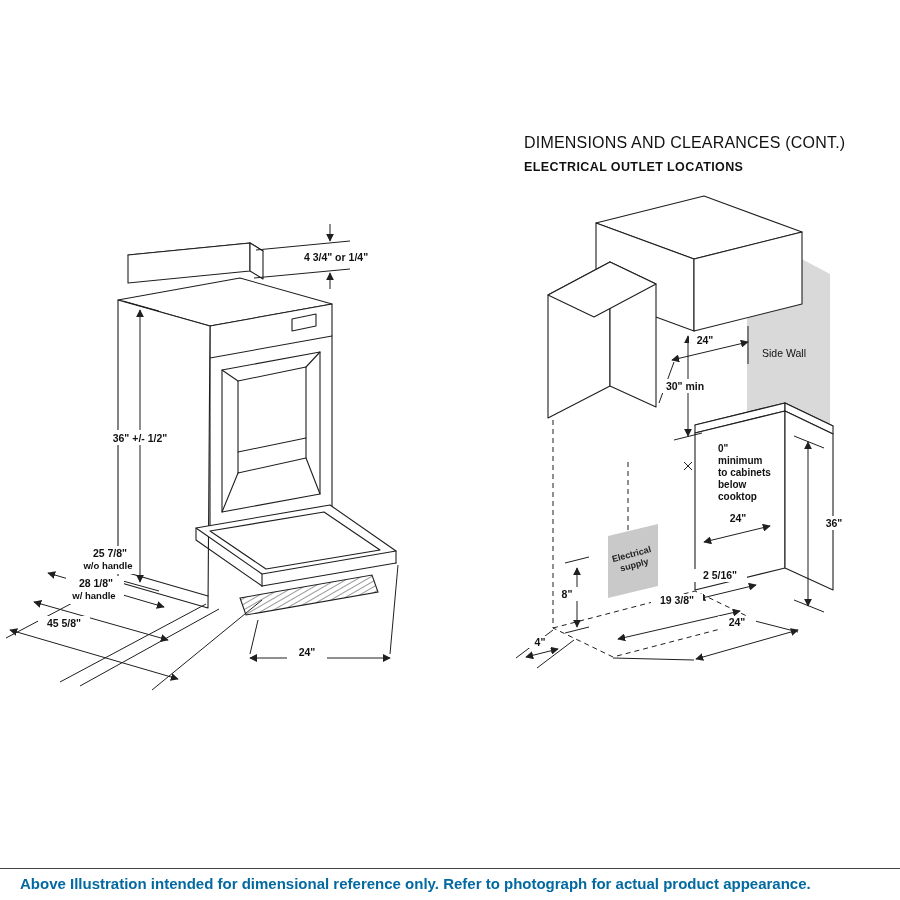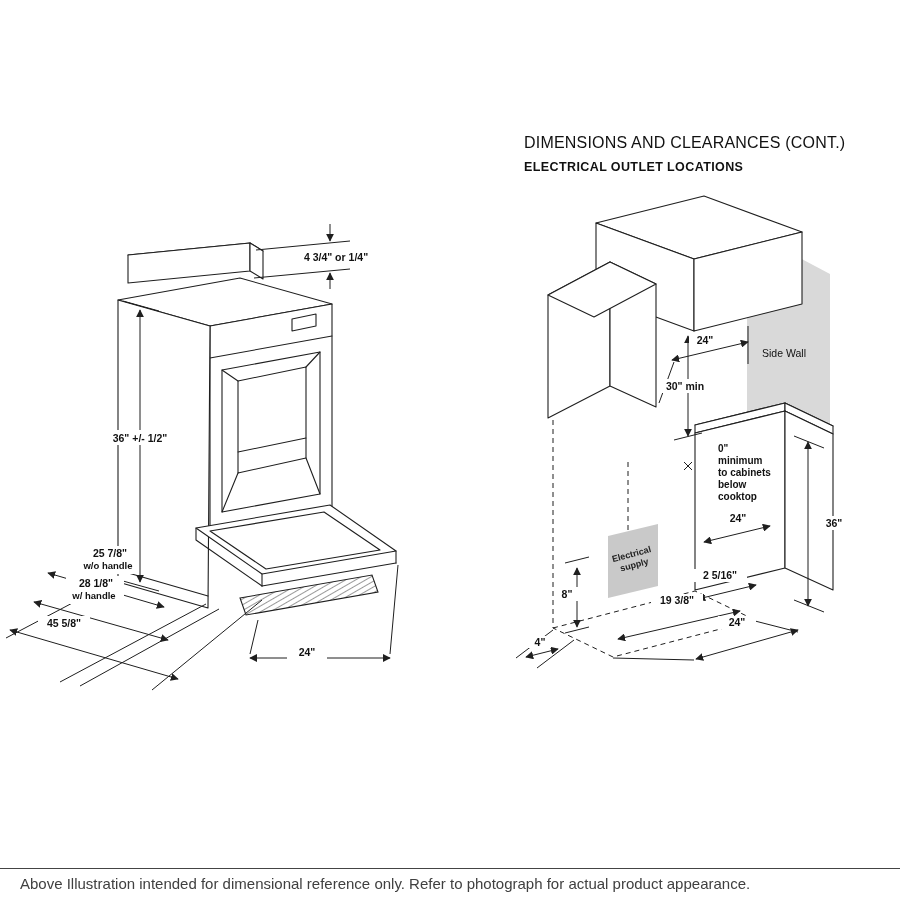--- a/index.html
+++ b/index.html
@@ -2,21 +2,21 @@
 <html><head>
 <meta charset="utf-8">
 <style>
   html,body{margin:0;padding:0;background:#fff;}
   .canvas{position:relative;width:900px;height:900px;background:#fff;overflow:hidden;
           font-family:"Liberation Sans",sans-serif;color:#111;}
   .hdr{position:absolute;left:524px;top:134px;width:400px;text-align:left;}
   .title{font-size:16px;font-weight:400;letter-spacing:.2px;color:#111;}
   .subtitle{font-size:12.5px;font-weight:700;letter-spacing:.4px;margin-top:8px;color:#111;}
   .rule{position:absolute;left:0;top:868px;width:900px;border-top:1.2px solid #444;}
-  .footer{position:absolute;left:20px;top:875px;font-size:15px;color:#404040;}
+  .footer{position:absolute;left:20px;top:875px;font-size:15px;color:#0369a1;font-weight:bold;}
   svg{position:absolute;}
   .face{fill:#fff;stroke:#1f1f1f;stroke-width:1.1;stroke-linejoin:round;}
   .ln{fill:none;stroke:#1f1f1f;stroke-width:1.1;stroke-linecap:round;stroke-linejoin:round;}
   .dim{fill:none;stroke:#1f1f1f;stroke-width:1;}
   .dash{fill:none;stroke:#1f1f1f;stroke-width:1;stroke-dasharray:5 4;}
   .wall{fill:#d9d9d9;stroke:none;}
   .patch{fill:#c9c9c9;stroke:none;}
   .whitebg{fill:#fff;}
   svg text{font-family:"Liberation Sans",sans-serif;font-weight:700;font-size:10.5px;
            fill:#111;text-anchor:middle;}

